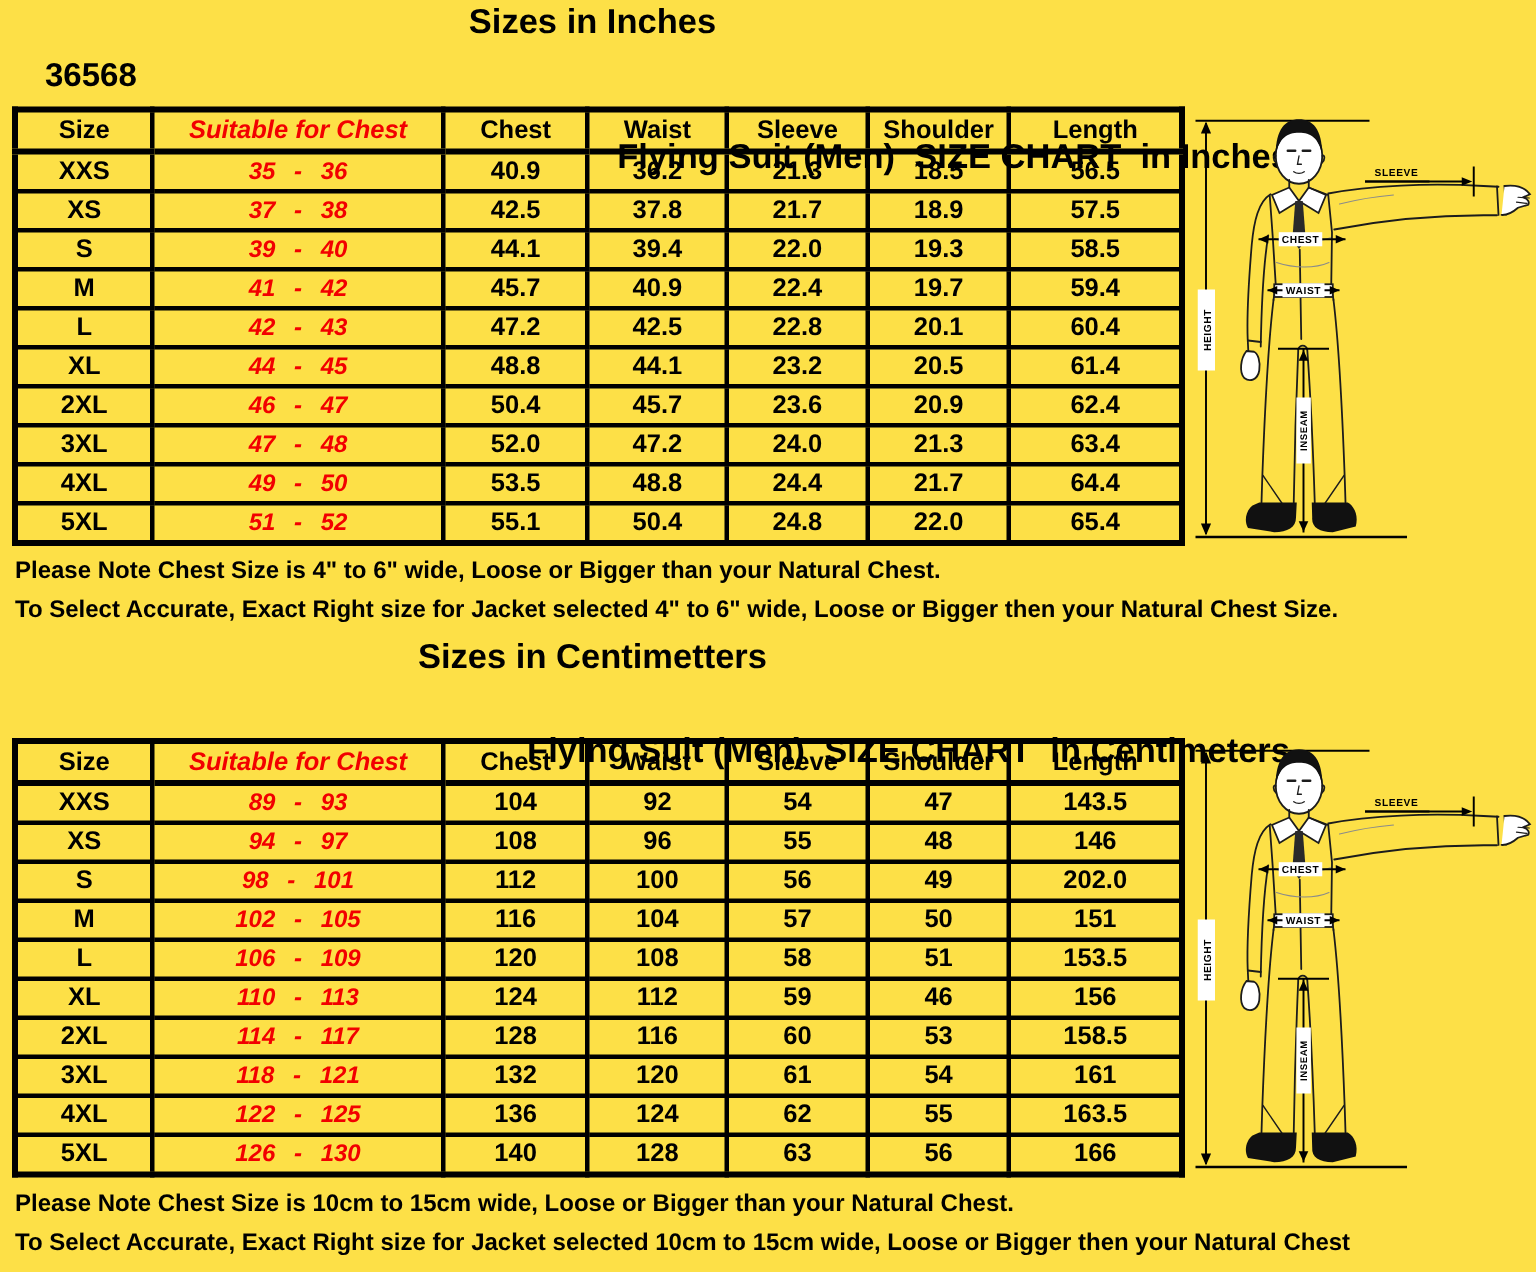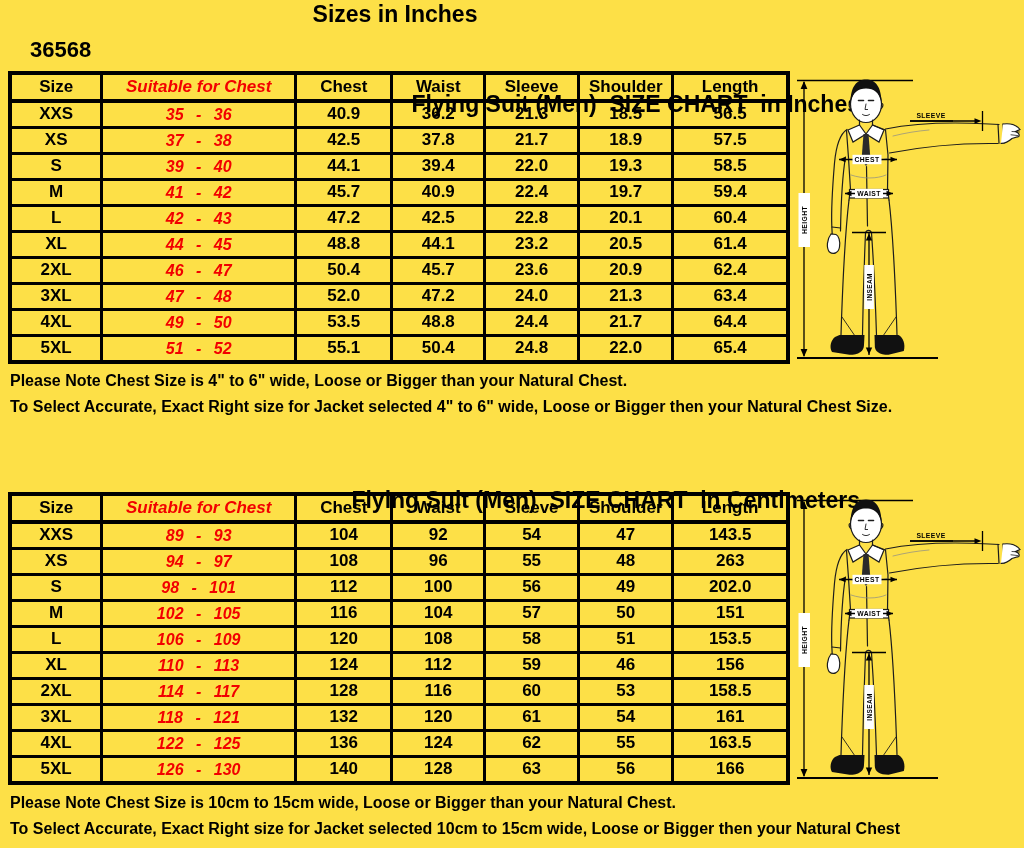--- a/index.html
+++ b/index.html
@@ -157,20 +157,21 @@
           <td>24.8</td>
           <td>22.0</td>
           <td>65.4</td>
         </tr>
       </tbody>
     </table>
 
   <div class="note" style="top:372px">Please Note Chest Size is 4" to 6" wide, Loose or Bigger than your Natural Chest.</div>
   <div class="note" style="top:398px">To Select Accurate, Exact Right size for Jacket selected 4" to 6" wide, Loose or Bigger then your Natural Chest Size.</div>
 
+  <div class="sec-title" style="top:424px">Sizes in Centimetters</div>
 
   <div class="chart-head" style="top:460px">
     <span>Flying Suit (Men)  SIZE CHART  in Centimeters</span>
   </div>
 
   <table class="size-table" style="top:492px">
     <colgroup>
       <col style="width:11.8%">
         <col style="width:24.9%">
         <col style="width:12.4%">
@@ -200,21 +201,21 @@
           <td>47</td>
           <td>143.5</td>
         </tr>
         <tr>
           <td>XS</td>
           <td class="suitable">94 - 97</td>
           <td>108</td>
           <td>96</td>
           <td>55</td>
           <td>48</td>
-          <td>263</td>
+          <td>146</td>
         </tr>
         <tr>
           <td>S</td>
           <td class="suitable">98 - 101</td>
           <td>112</td>
           <td>100</td>
           <td>56</td>
           <td>49</td>
           <td>202.0</td>
         </tr>

